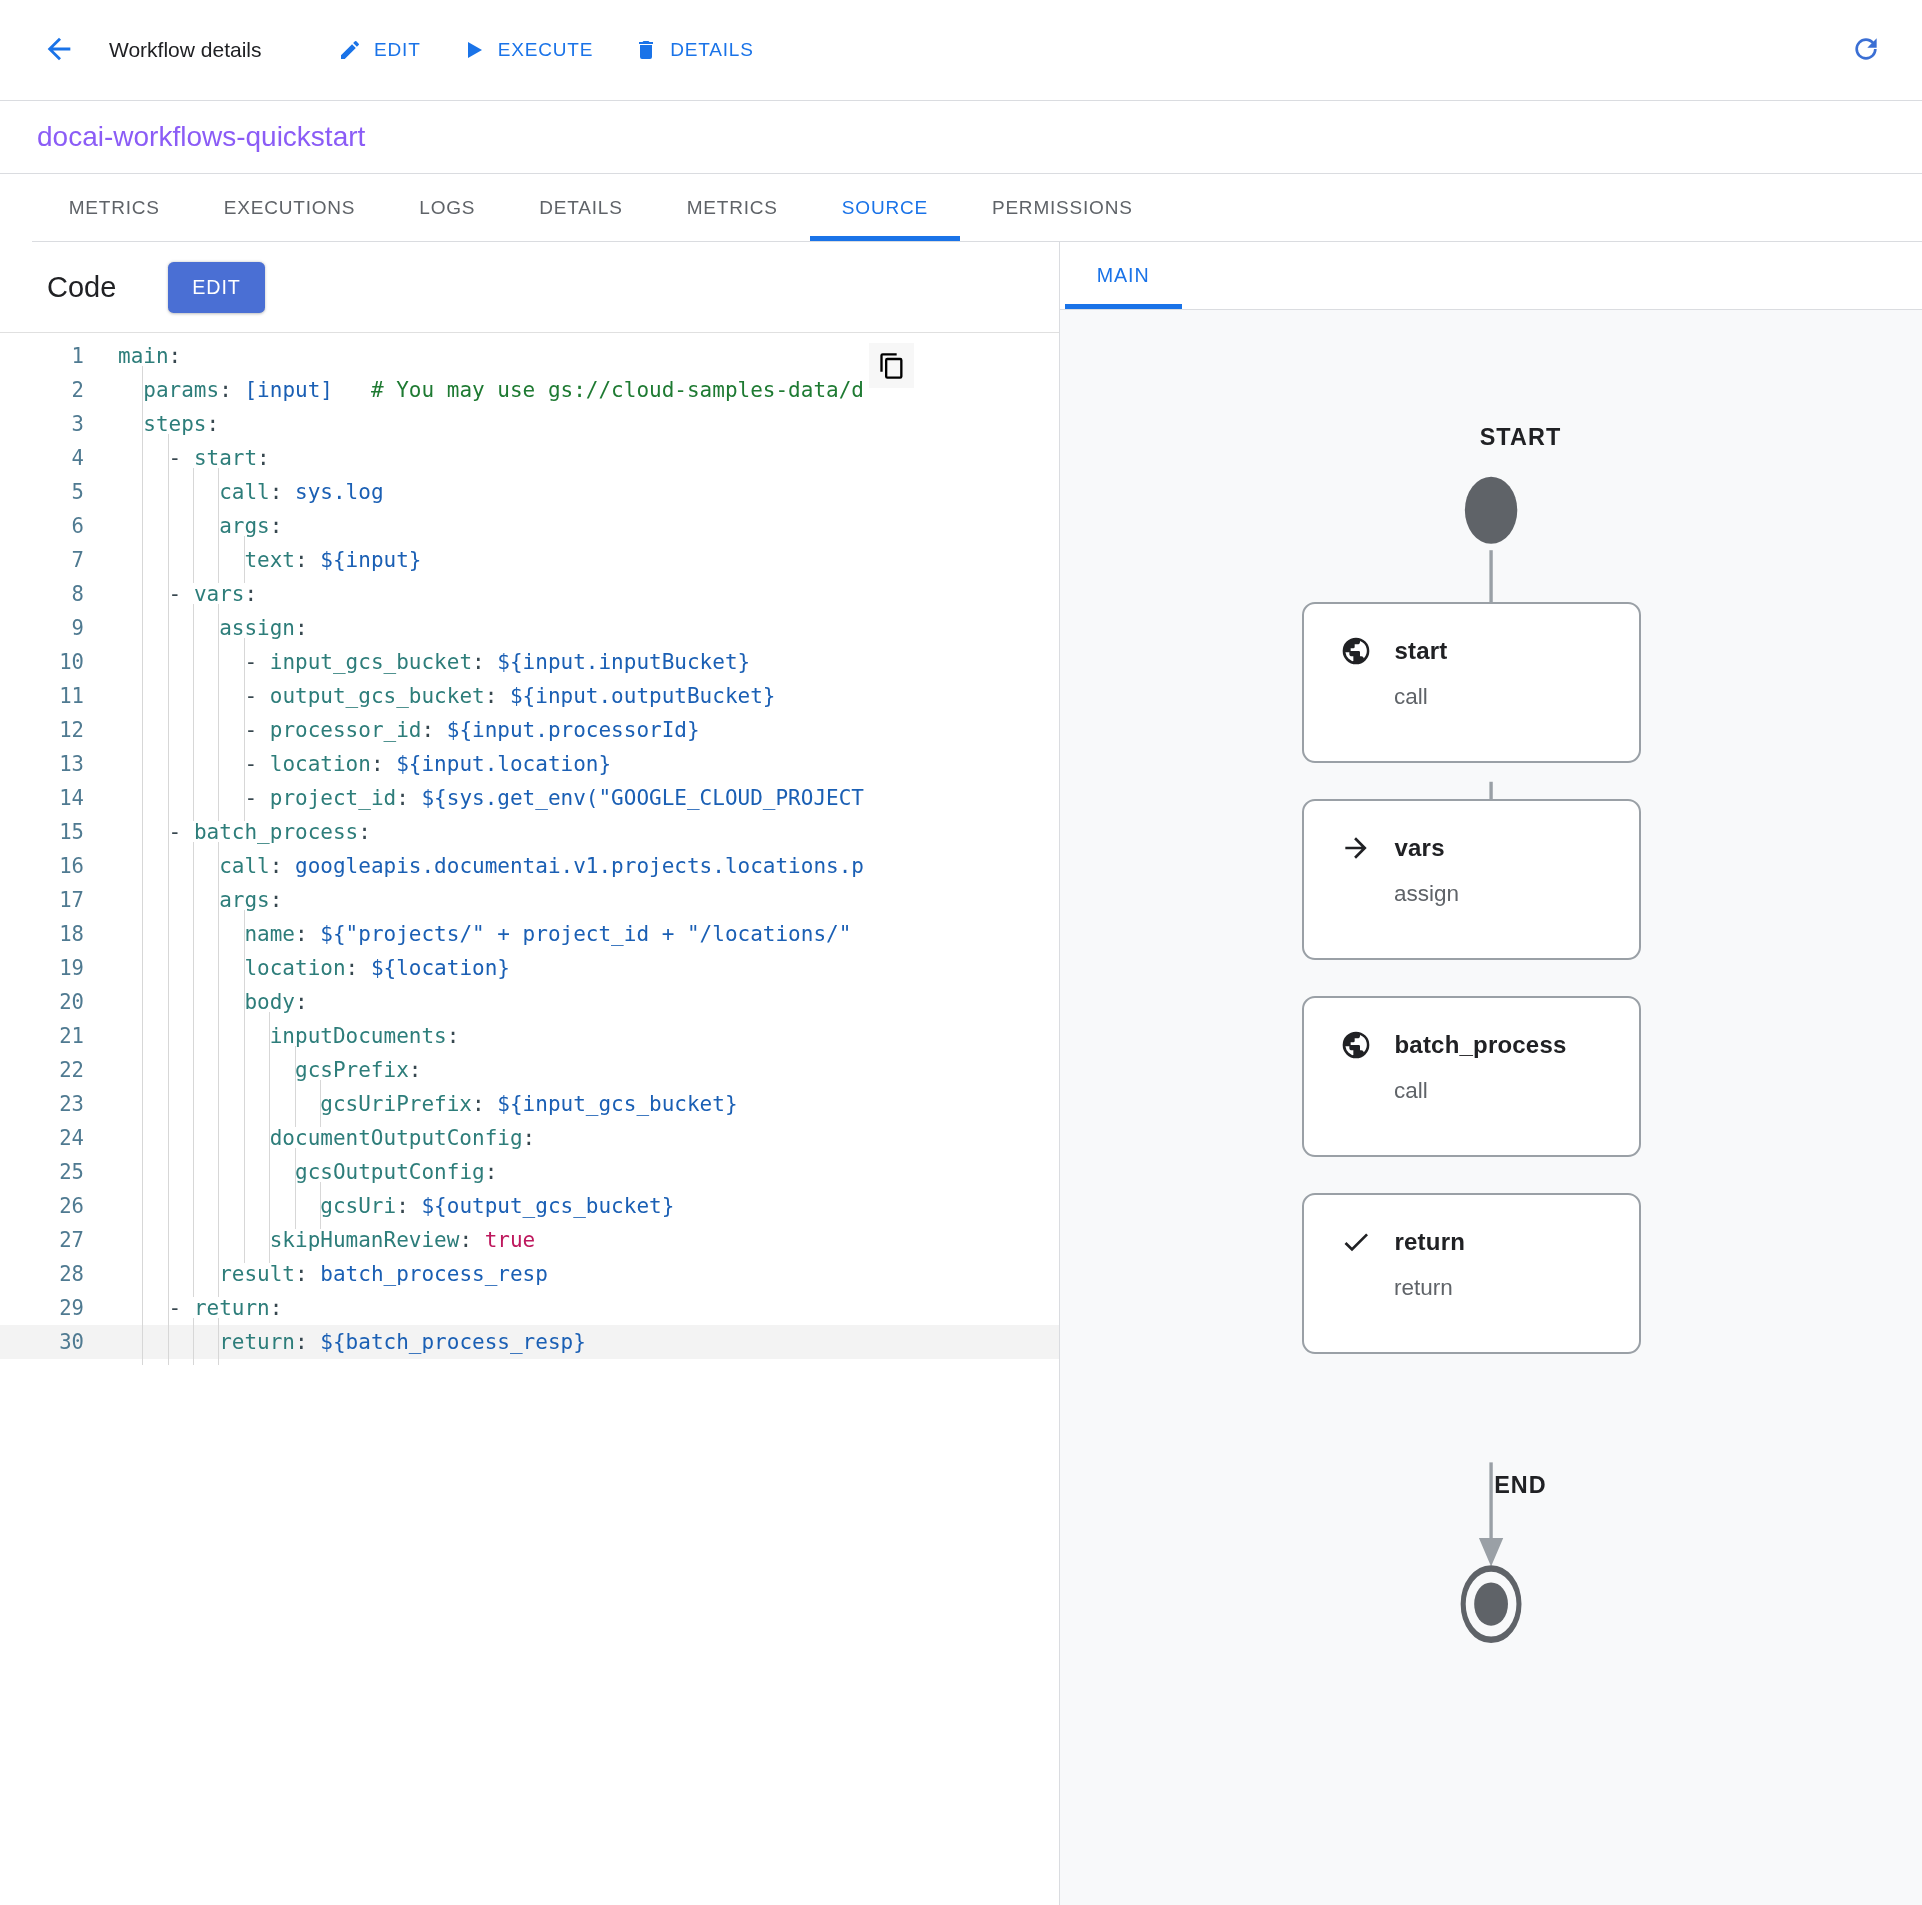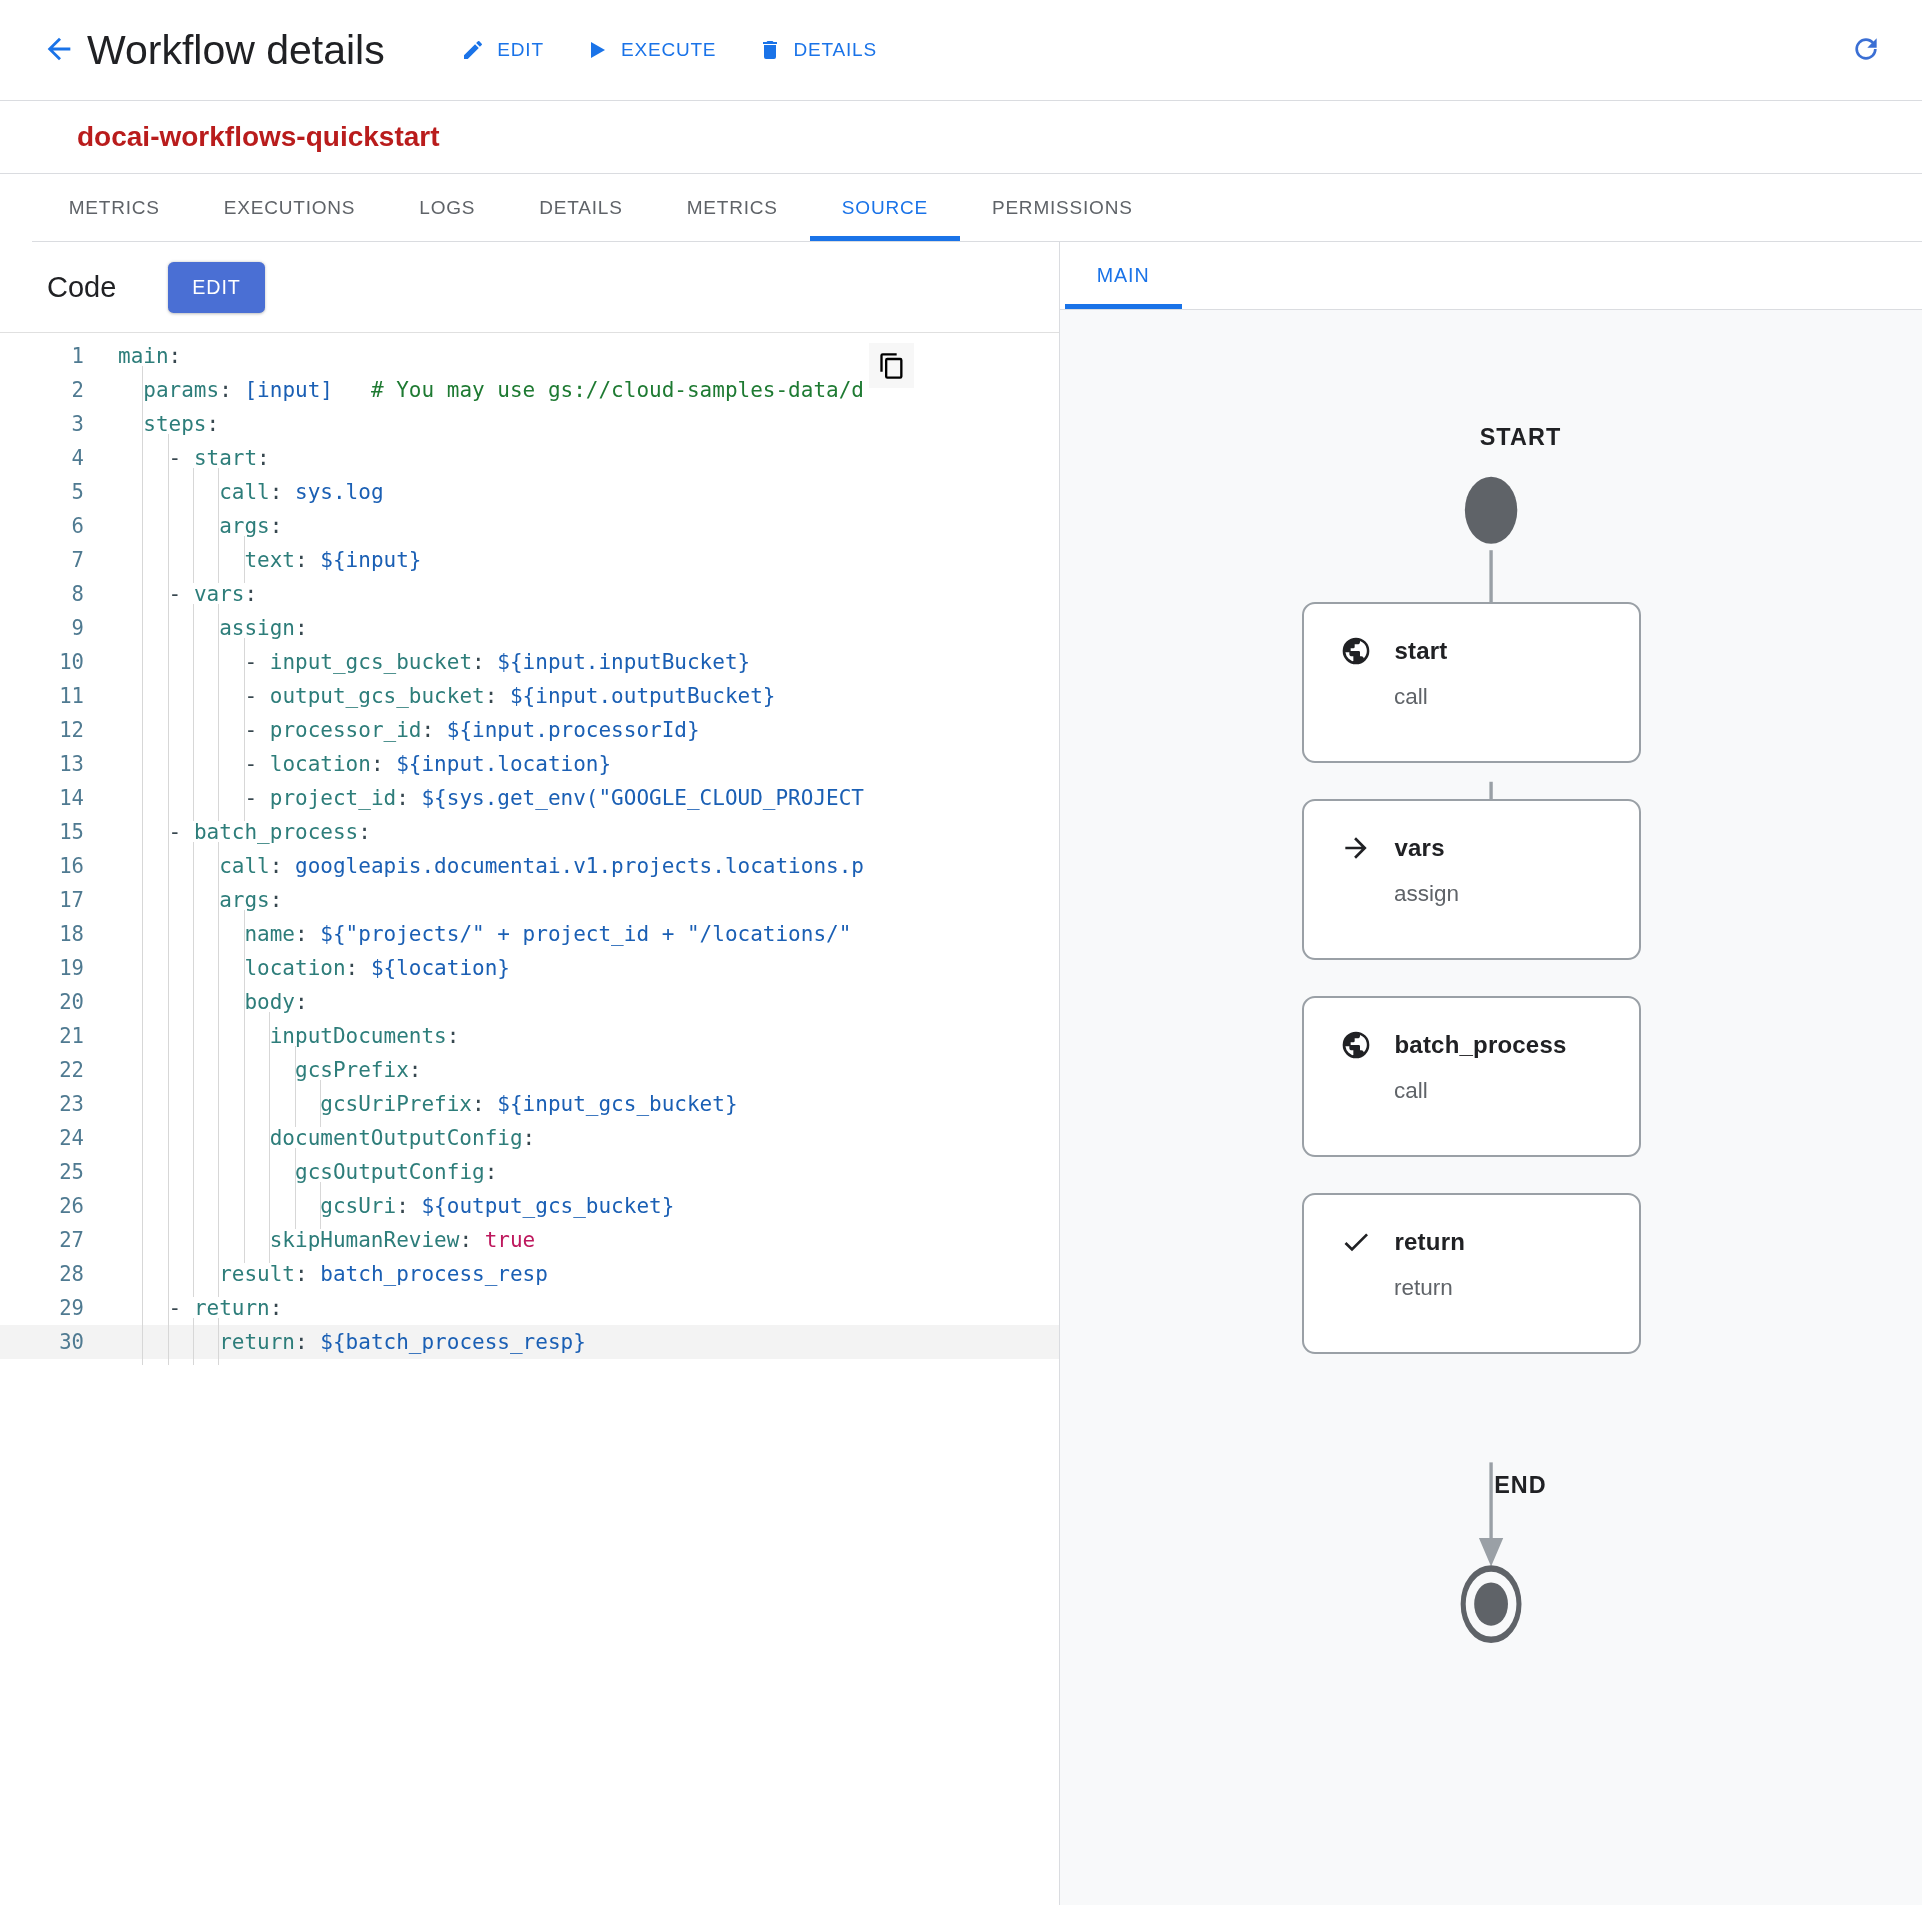--- a/index.html
+++ b/index.html
@@ -20,24 +20,24 @@
     padding: 0 32px 0 36px;
   }
   .back-btn {
     width: 45px; height: 45px;
     display: flex; align-items: center; justify-content: center;
     cursor: pointer;
     flex: none;
   }
   .back-btn svg { width: 34px; height: 34px; fill: #1a73e8; }
   .page-title {
-    font-size: 41px;
+    font-size: 21px;
     font-weight: 400;
     color: #202124;
-    margin-left: 6px;
+    margin-left: 28px;
     white-space: nowrap;
   }
   .top-actions {
     display: flex;
     align-items: center;
     margin-left: 56px;
     gap: 0px;
   }
   .action-btn {
     display: flex;
@@ -67,23 +67,22 @@
   
   .namerow {
     height: 73px;
     border-bottom: 0.9px solid #dadce0;
     display: flex;
     align-items: center;
     padding-left: 37px;
   }
   .wf-name {
     font-size: 28px;
-    font-weight: 700;
-    color: #b91c1c;
-    margin-left: 40px;
+    font-weight: 400;
+    color: #8b5cf6;
   }
 
   
   .tabs {
     height: 68px;
     border-bottom: 0.9px solid #dadce0;
     display: flex;
     align-items: stretch;
     padding-left: 4.7px;
     margin-left: 32px;

